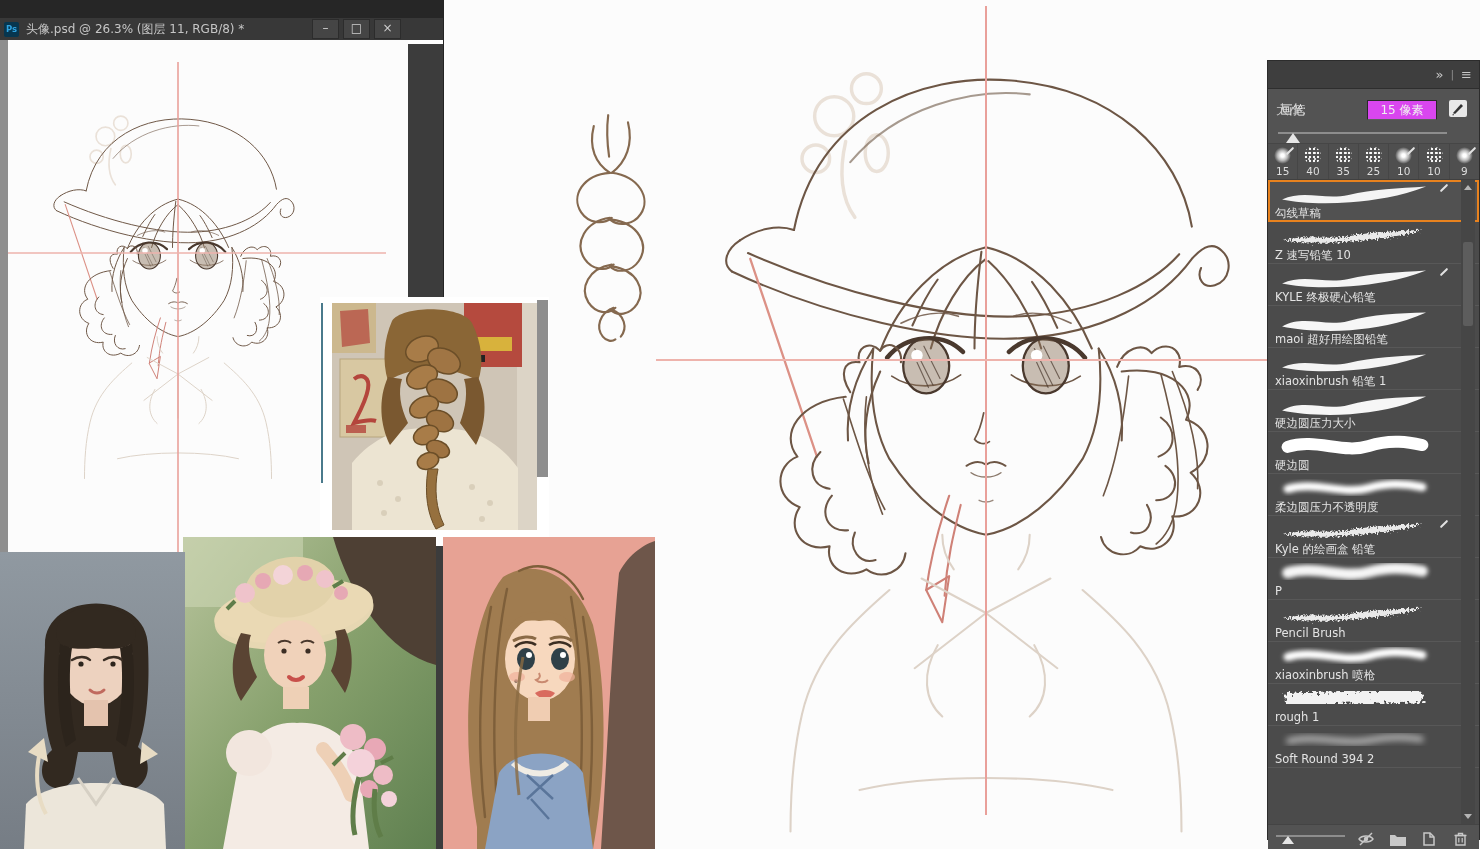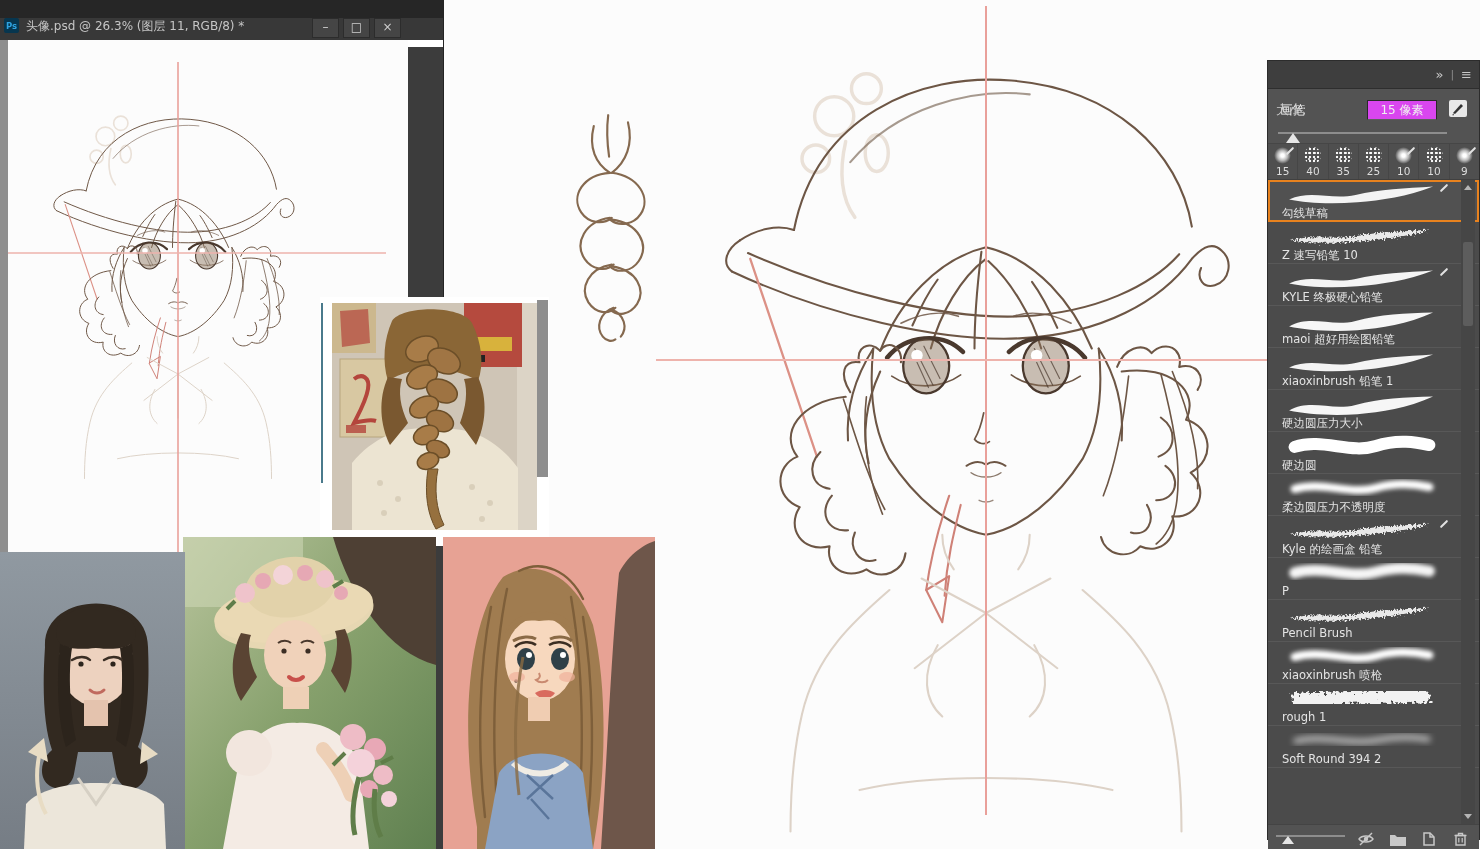--- a/index.html
+++ b/index.html
@@ -9,22 +9,22 @@
     -webkit-font-smoothing:antialiased;
   }
   
   .main-canvas{position:absolute;left:443px;top:0;width:1037px;height:849px;
     background:#fcfcfc;border-left:1px solid #242424;z-index:1;}
   .main-canvas svg{position:absolute;left:0;top:0;}
 
   
   .app-top-strip{position:absolute;left:0;top:0;width:443px;height:18px;background:#262626;z-index:2;}
   .doc-window{position:absolute;left:0;top:18px;width:443px;height:831px;background:#3c3c3c;z-index:2;}
-  .titlebar{height:22px;background:#383838;border-bottom:7px solid #ffffff;
-    display:flex;color:#c6c6c6;font-size:12px;}
+  .titlebar{height:22px;background:#383838;border-bottom:4px solid #ffffff;
+    display:flex;align-items:center;color:#c6c6c6;font-size:12px;}
   .ps-badge{width:15px;height:15px;margin:0 7px 0 4px;background:#07364f;color:#2fa3e0;
     font-size:8.5px;font-weight:bold;display:flex;align-items:center;justify-content:center;border-radius:2px;}
   .titlebar .title{white-space:nowrap;overflow:hidden;}
   .win-btns{margin-left:auto;display:flex;gap:4px;padding-right:42px;}
   .win-btn{width:25px;height:18px;text-align:center;line-height:17px;font-size:12px;color:#cfcfcf;
     background:#454545;border:1px solid #2c2c2c;cursor:default;}
   .mini-left-strip{position:absolute;left:0;top:22px;width:8px;bottom:0;background:#8f8f8f;}
   .mini-canvas{position:absolute;left:8px;top:22px;width:400px;height:809px;background:#fcfcfc;}
 
   
@@ -62,21 +62,21 @@
   .preset.tex .dot{background-image:radial-gradient(rgba(255,255,255,.95) 1.1px,rgba(255,255,255,0) 1.6px),
     radial-gradient(rgba(255,255,255,.75) 1px,rgba(255,255,255,0) 1.5px);
     background-size:4px 4px,6px 6px;background-position:0 0,2px 3px;}
   .preset .p-num{font-size:10.5px;color:#dddddd;margin-top:1px;}
   .pen-mark{display:none;position:absolute;width:10px;height:2px;background:#e2e2e2;
     transform:rotate(-45deg);border-radius:1px;}
   .pen-mark.show{display:block;}
   .preset .pen-mark{top:6px;right:2px;}
   .brush-list{position:relative;height:644px;overflow:hidden;background:#4b4b4b;}
   .b-item{position:relative;height:42px;border-bottom:1px solid #585858;background:#4b4b4b;
-    padding:2px 4px 0 14px;box-sizing:border-box;cursor:default;}
+    padding:2px 4px 0 7px;box-sizing:border-box;cursor:default;}
   .b-item svg.stroke{display:block;width:160px;height:24px;}
   .b-name{font-size:11.5px;color:#e4e4e4;line-height:14px;white-space:nowrap;}
   .b-item.selected{outline:2px solid #e8821e;outline-offset:-2px;background:#515151;}
   .b-item .pen-mark{top:7px;right:30px;}
   .v-scrollbar{position:absolute;right:4px;top:0;width:14px;height:644px;background:#464646;}
   .scroll-arrow{position:absolute;left:3px;width:0;height:0;border-left:4px solid transparent;border-right:4px solid transparent;}
   .scroll-arrow.up{top:5px;border-bottom:5px solid #b5b5b5;}
   .scroll-arrow.down{bottom:5px;border-top:5px solid #b5b5b5;}
   .scroll-thumb{position:absolute;left:2px;top:62px;width:10px;height:84px;background:#5d5d5d;border-radius:2px;}
   .panel-bottom{height:28px;border-top:1px solid #444444;background:#535353;display:flex;align-items:center;padding:0 8px;}

